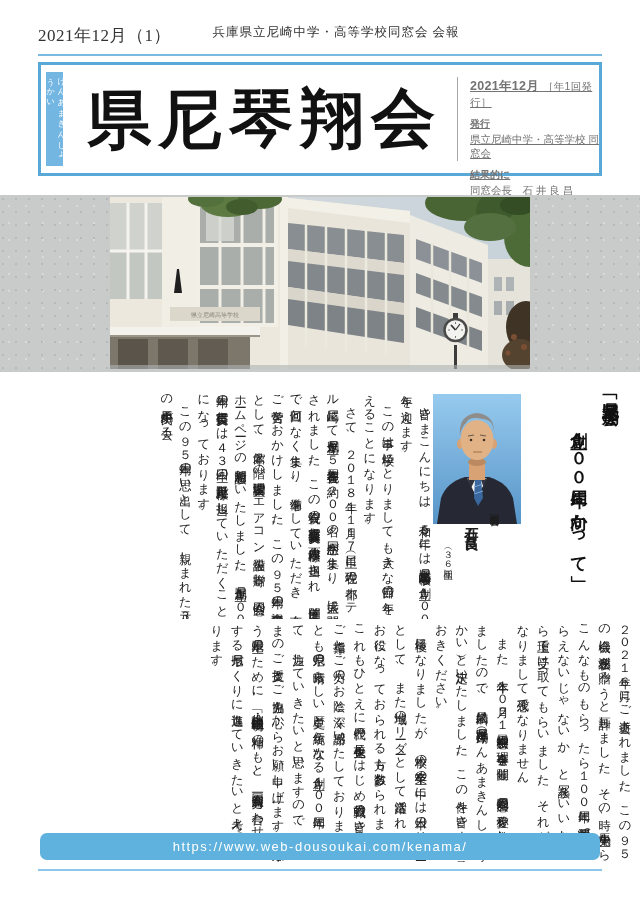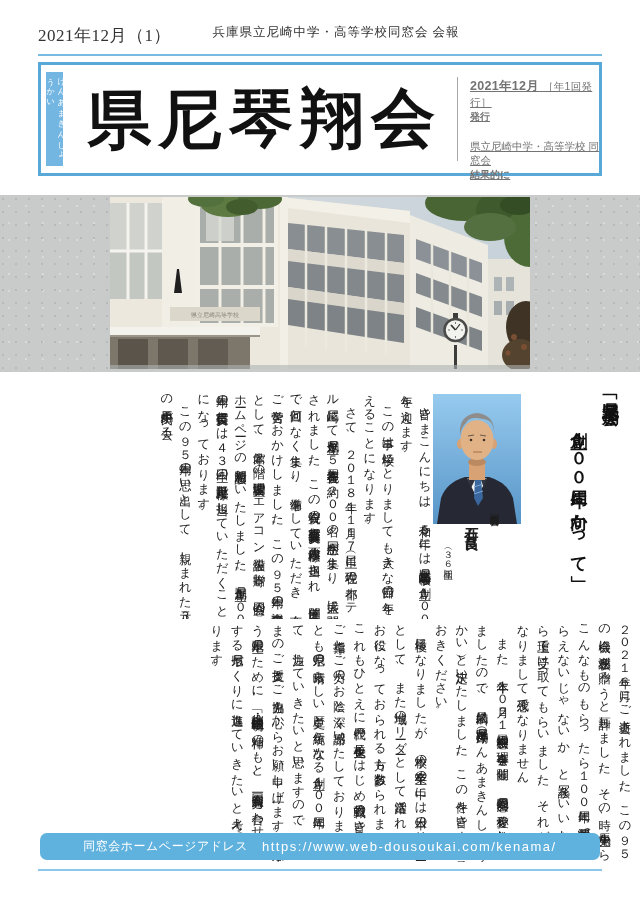--- a/index.html
+++ b/index.html
@@ -17,22 +17,22 @@
   .mh-left{position:relative;width:416px;display:flex;align-items:center;justify-content:center;}
   .ribbon{position:absolute;left:5px;top:7px;bottom:7px;width:17px;background:#74b6e2;color:#fff;
           writing-mode:vertical-rl;text-orientation:upright;font-size:8px;letter-spacing:1.5px;
           display:flex;align-items:center;justify-content:center;font-family:"Liberation Sans",sans-serif;}
   .calli{font-weight:bold;font-size:64px;letter-spacing:7px;color:#111;padding-left:30px;
          transform:rotate(-.4deg);white-space:nowrap;}
   .mh-div{width:1px;background:#a8a8a8;margin:12px 0;}
   .mh-info{flex:1;padding:13px 0 16px 12px;font-family:"Liberation Sans","DejaVu Sans",sans-serif;color:#737373;text-decoration:underline;}
   .mi-row1{font-size:12.5px;font-weight:bold;letter-spacing:.3px;}
   .mi-note{font-size:10.5px;font-weight:normal;}
-  .mi-label{font-size:10px;font-weight:bold;}
-  .mi-val{font-size:10.5px;margin-top:16px;}
+  .mi-label{font-size:10px;font-weight:bold;margin-top:7px;}
+  .mi-val{font-size:10.5px;margin-top:2px;}
 
   
   .band{position:absolute;left:0;top:195px;width:640px;height:177px;background-color:#c9cbcb;
         background-image:radial-gradient(circle at 3px 4px,#b8bab9 1px,transparent 1.4px),
                          radial-gradient(circle at 9px 11px,#d9dbda 1px,transparent 1.4px);
         background-size:13px 13px,17px 17px;}
   .photo{position:absolute;left:110px;top:197px;width:420px;height:172px;display:block;}
 
   
   .vtext{writing-mode:vertical-rl;text-orientation:mixed;white-space:pre-line;overflow:hidden;
@@ -216,18 +216,17 @@
 
   <div class="vtext body-a">　皆さまこんにちは。令和５年には県立尼崎高等学校も創立１００周年を迎えます。
 　この事は学校にとりましても大きな節目の年を迎えることになります。
 　さて、２０１８年１１月１７日（土）に現在の都ホテル尼崎にて県尼創立９５周年祝賀会を約２００名の同窓生が集まり、盛大に開催されました。この祝賀会の実行委員会委員長は大西俊樹様が担当され、開催日まで何回となく集まり、準備をしていただき、大変ご苦労をおかけしました。この９５周年の記念事業として、本館２階の調理実習室にエアコン設備を寄贈し、同窓会のホームページの新規開設をいたしました。県尼創立１００周年の実行委員長には４３回生の上野晃司様が担当していただくことになっております。
 　この９５周年の思い出として、親しまれた元３代目同窓会長の中馬勇氏が去る</div>
   <div class="vtext body-b">２０２１年６月にご逝去されました。この９５周年の機会に感謝状を贈ろうと計画しました。その時、中馬先生から今こんなものもらったら１００周年に感謝状がもらえないじゃないか、と冗談をいいながら壇上で受け取ってもらいました、それが本当になりまして残念でなりません。
 　また、本年１０月２１日本校同窓会の理事会を開催し、県尼同窓会の愛称を募集してましたので、結果的に「県尼琴翔会」（けんあまきんしょうかい）と決定いたしました。この件を皆さまご承知おきください。
 　最後になりましたが、本校の卒業生の中には日本のリーダーとして、また地域のリーダーとして活躍され、人のお役になっておられる方も多数おられます。これもひとえに歴代の校長先生をはじめ教職員の皆さまのご指導とご尽力のお陰と深く感謝いたしております。今後とも県尼の素晴らしい歴史と伝統を次なる創立１００周年に向けて、注力していきたいと思いますので、皆さまのご支援とご協力を心からお願い申し上げます。未来を担う県尼生のために、校訓「自主・根性・聡明」の精神のもと、同窓会員一同力を合わせて、発展する県尼づくりに邁進していきたいと考えております。</div>
 
   <div class="homebar">
-    <span class="hb-label">同窓会ホームページアドレス</span>
     <span class="hb-url">https://www.web-dousoukai.com/kenama/</span>
   </div>
   <div class="rule-bottom"></div>
 
 </div>
 
 </body></html>

